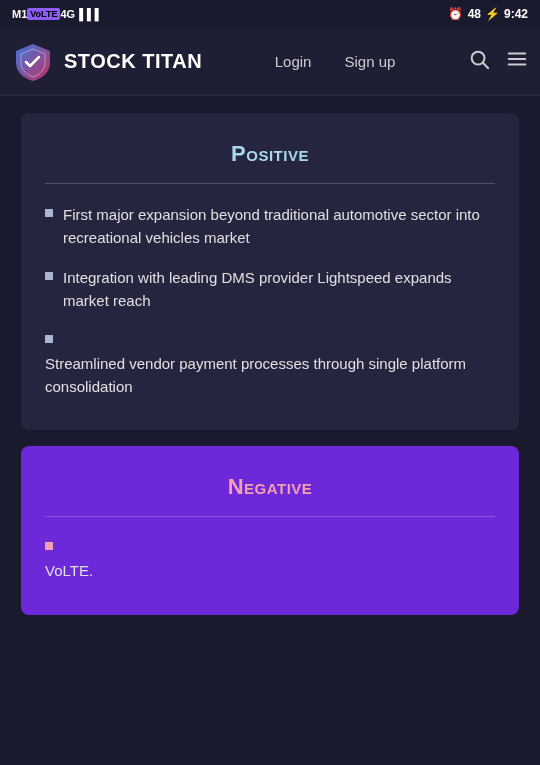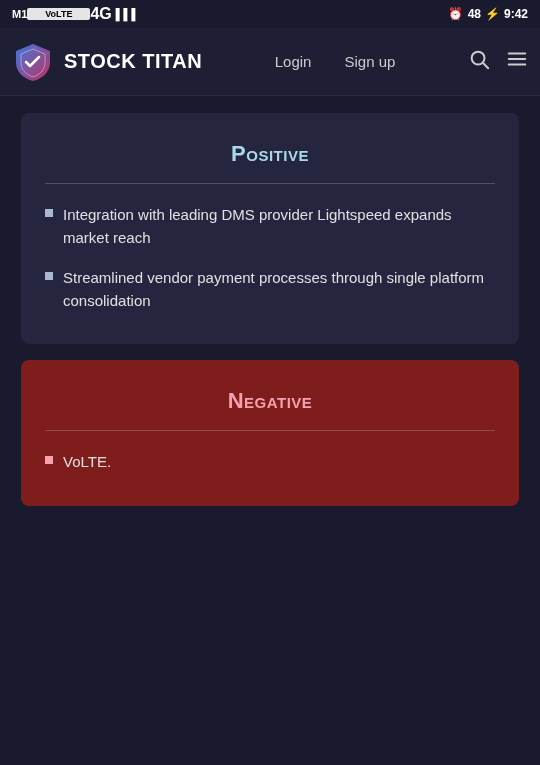--- a/index.html
+++ b/index.html
@@ -138,49 +138,50 @@
       align-items: flex-start;
       gap: 10px;
       margin-bottom: 18px;
       font-size: 15px;
       line-height: 1.5;
       color: #e0e0e0;
     }
 
     .bullet-list li:last-child {
       margin-bottom: 0;
+      flex-direction: column;
     }
 
     .bullet-square {
       display: inline-block;
       width: 8px;
       height: 8px;
       background: #a8b8d0;
       flex-shrink: 0;
       margin-top: 5px;
     }
 
     .bullet-square.negative {
       background: #f4a0b0;
     }
 
     
     .section.negative-section {
-      background: #7f1d1d;
+      background: #6d28d9;
       margin-top: 8px;
     }
   </style>
 </head>
 <body>
 
 <div class="status-bar">
   <div class="status-left">
     <span>M1</span>
-    <span style="background:#e5e5e5;color:#000;font-size:9px;padding:1px 18px;border-radius:2px;font-weight:700;">VoLTE</span>
-    <span style="font-size:16px;">4G</span>
+    <span style="background:#8b5cf6;color:#000;font-size:9px;padding:1px 3px;border-radius:2px;font-weight:700;">VoLTE</span>
+    <span style="font-size:11px;">4G</span>
     <span>▐▐▐</span>
   </div>
   <div class="status-right">
     <span>⏰</span>
     <span>48</span>
     <span>⚡</span>
     <span>9:42</span>
   </div>
 </div>
 
@@ -222,20 +223,24 @@
 </div>
 
 <div class="main-content">
 
   <div class="section">
     <h2 class="section-title positive">Positive</h2>
     <hr class="section-divider">
     <ul class="bullet-list">
       <li>
         <span class="bullet-square"></span>
+        <span>First major expansion beyond traditional automotive sector into recreational vehicles market</span>
+      </li>
+      <li>
+        <span class="bullet-square"></span>
         <span>Integration with leading DMS provider Lightspeed expands market reach</span>
       </li>
       <li>
         <span class="bullet-square"></span>
         <span>Streamlined vendor payment processes through single platform consolidation</span>
       </li>
     </ul>
   </div>
 
   <div class="section negative-section">

